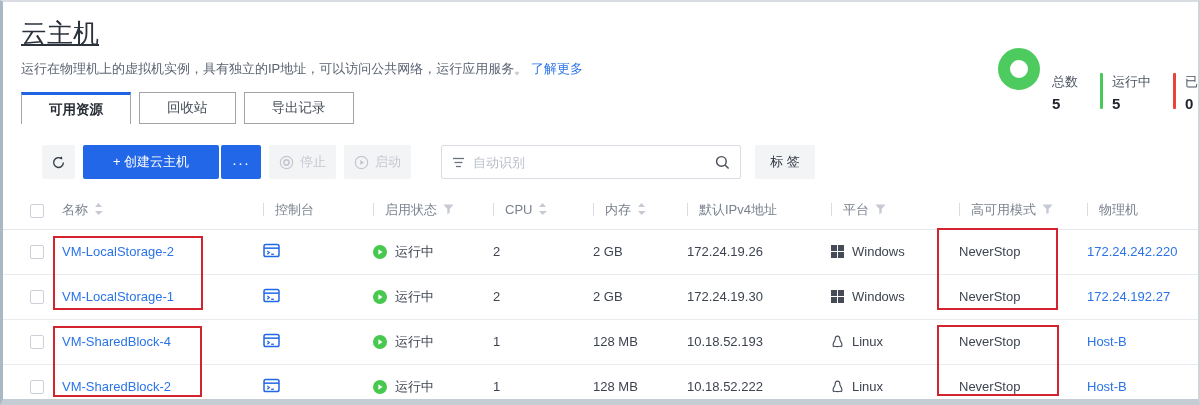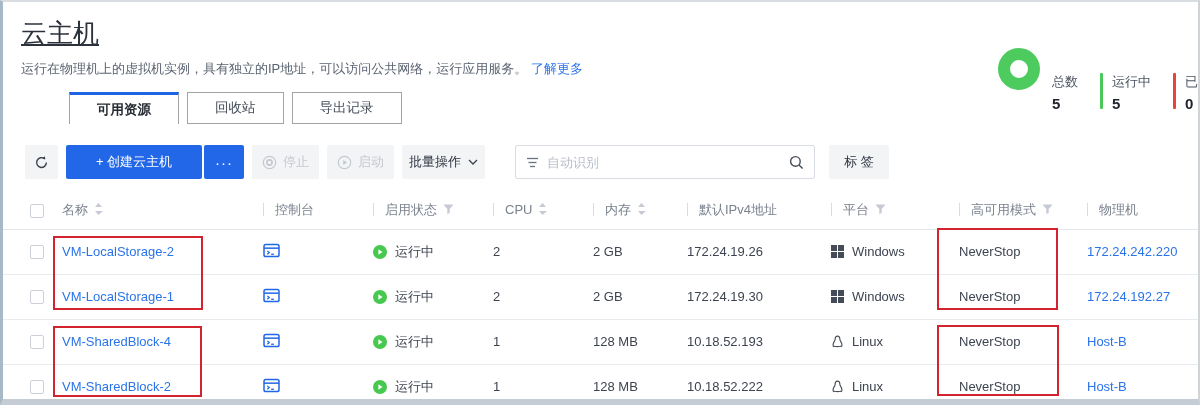--- a/index.html
+++ b/index.html
@@ -18,32 +18,32 @@
   
   .stats { position: absolute; top: 24px; left: 995px; display: flex; align-items: center; white-space: nowrap; }
   .donut { width: 42px; height: 42px; border: 12px solid #4ecb5f; border-radius: 50%; margin-right: 12px; }
   .stat { display: flex; align-items: flex-start; margin-right: 22px; margin-top: 47px; }
   .stat-bar { width: 3px; height: 36px; margin-right: 9px; border-radius: 1px; }
   .stat-bar.green { background: #4bc85a; }
   .stat-bar.red { background: #e8443c; }
   .stat-label { font-size: 13px; color: #4a5360; }
   .stat-value { font-size: 15px; font-weight: bold; color: #20252d; margin-top: 4px; }
   
-  .tabs { position: absolute; top: 90px; left: 18px; display: flex; gap: 8px; margin-left: 48px; }
+  .tabs { position: absolute; top: 90px; left: 18px; display: flex; gap: 8px; }
   .tab {
     height: 32px; padding: 0 27px; display: flex; align-items: center;
     font-size: 13.5px; color: #454d59; background: #fff;
     border: 1px solid #a3a3a3; cursor: pointer;
   }
   .tab.active {
     border-top: 3px solid #1f64e0; border-bottom: none;
     font-weight: bold; color: #262b33;
   }
   
-  .toolbar { position: absolute; top: 143px; left: 22px; display: flex; align-items: center; }
+  .toolbar { position: absolute; top: 143px; left: 39px; display: flex; align-items: center; }
   .btn {
     height: 34px; border: none; border-radius: 2px; font-size: 13px;
     display: flex; align-items: center; justify-content: center; cursor: pointer;
     font-family: inherit;
   }
   .btn-icon-only { width: 33px; background: #f3f4f6; }
   .btn-primary { background: #2267e8; color: #fff; }
   .btn-create { width: 136px; margin-left: 8px; }
   .btn-more { width: 40px; margin-left: 2px; font-size: 15px; letter-spacing: 1px; }
   .btn-disabled { background: #f3f4f6; color: #c4c8cf; cursor: default; }
@@ -154,28 +154,20 @@
     </button>
     <button class="btn btn-disabled btn-start">
       <span class="icon-inline">
         <svg width="15" height="15" viewBox="0 0 16 16">
             <circle cx="8" cy="8" r="6.6" fill="none" stroke="#c4c8cf" stroke-width="1.3"></circle>
             <path d="M6.6 5.3l4.2 2.7-4.2 2.7z" fill="#c4c8cf"></path>
           </svg>
       </span>
       <span>启动</span>
     </button>
-    <button class="btn btn-gray btn-batch">
-      <span>批量操作</span>
-      <span class="icon-inline">
-        <svg width="10" height="6" viewBox="0 0 10 6">
-            <path d="M1 1l4 4 4-4" fill="none" stroke="#3a414c" stroke-width="1.3"></path>
-          </svg>
-      </span>
-    </button>
     <div class="search-box">
       <span class="icon-inline">
         <svg width="13" height="11" viewBox="0 0 13 11">
             <line x1="1" y1="1.5" x2="12" y2="1.5" stroke="#6b7380" stroke-width="1.3"></line>
             <line x1="2.5" y1="5.5" x2="10.5" y2="5.5" stroke="#6b7380" stroke-width="1.3"></line>
             <line x1="4" y1="9.5" x2="9" y2="9.5" stroke="#6b7380" stroke-width="1.3"></line>
           </svg>
       </span>
       <input class="search-input" type="text" placeholder="自动识别" style="">
       <span class="icon-inline">

